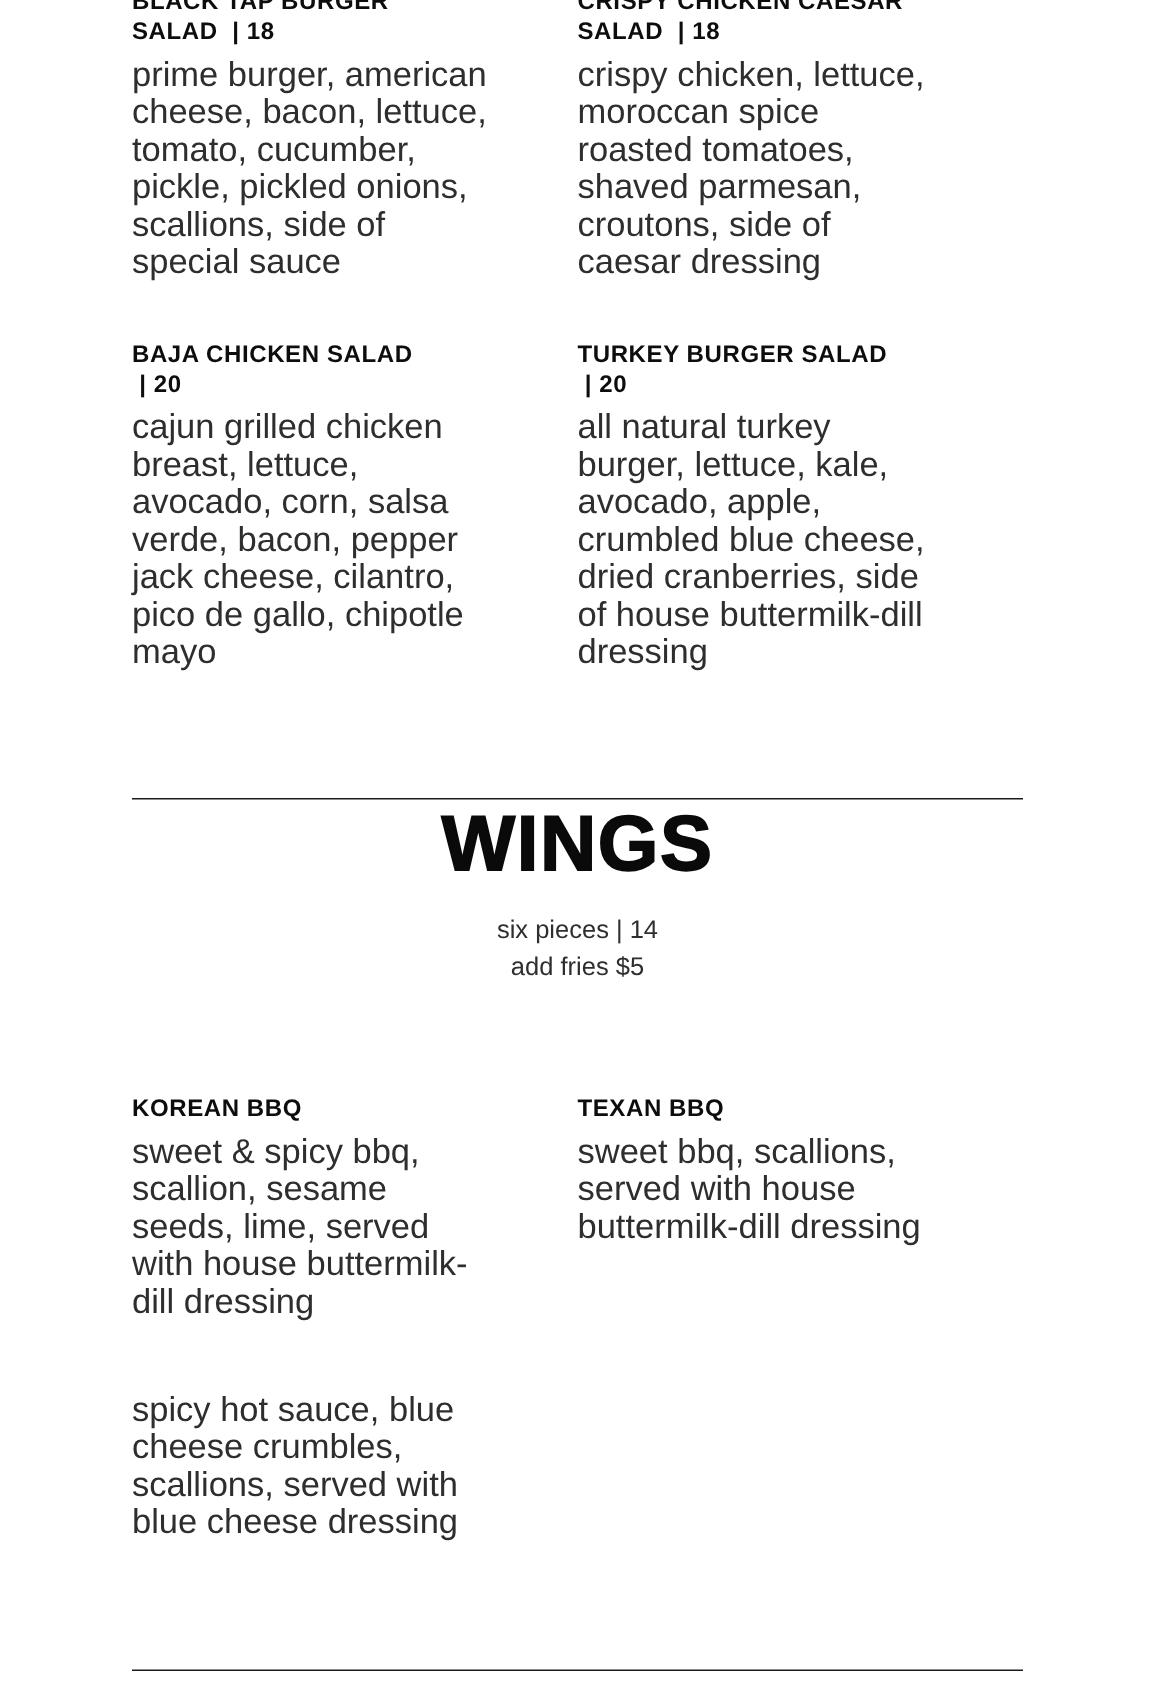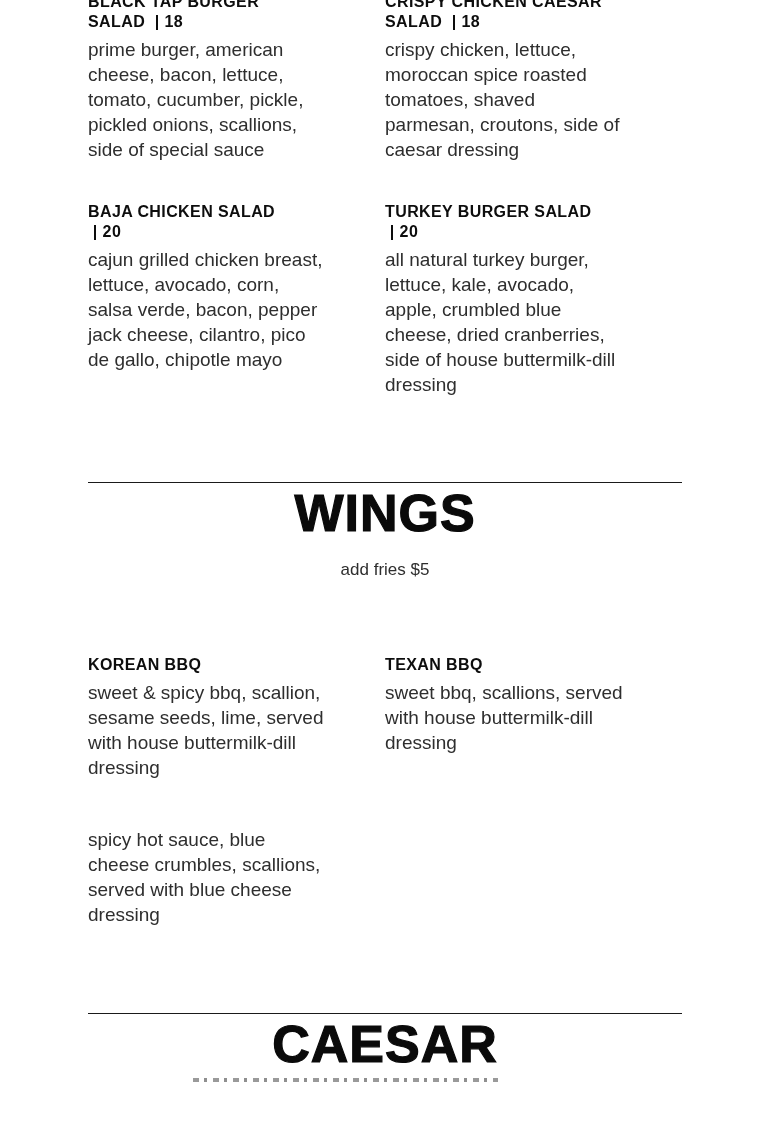--- a/index.html
+++ b/index.html
@@ -26,21 +26,21 @@
   .item-title {
     font-size: 16px;
     line-height: 20px;
     font-weight: 700;
     color: #0d0d0d;
     letter-spacing: 0.4px;
     max-width: 240px;
     white-space: pre-wrap;
   }
   .item-desc {
-    font-size: 19px;
+    font-size: 23px;
     line-height: 25px;
     font-weight: 400;
     color: #2e2e2e;
     max-width: 238px;
     margin-top: 5px;
   }
   .divider {
     border: none;
     border-top: 1.5px solid #1a1a1a;
     width: 594px;
@@ -103,20 +103,21 @@
       <div class="item-desc">all natural turkey burger, lettuce, kale, avocado, apple, crumbled blue cheese, dried cranberries, side of house buttermilk-dill dressing</div>
     </div>
 
   </div>
 
   <hr class="divider divider-1">
 
   <div>
     <div class="section-title">WINGS</div>
     <div class="section-subtitle">
+      <div>six pieces | 14</div>
       <div>add fries $5</div>
     </div>
 
     <div class="menu-grid wings-grid">
 
       <div class="item">
         <div class="item-title">KOREAN BBQ</div>
         <div class="item-desc">sweet &amp; spicy bbq, scallion, sesame seeds, lime, served with house buttermilk-dill dressing</div>
       </div>
 

